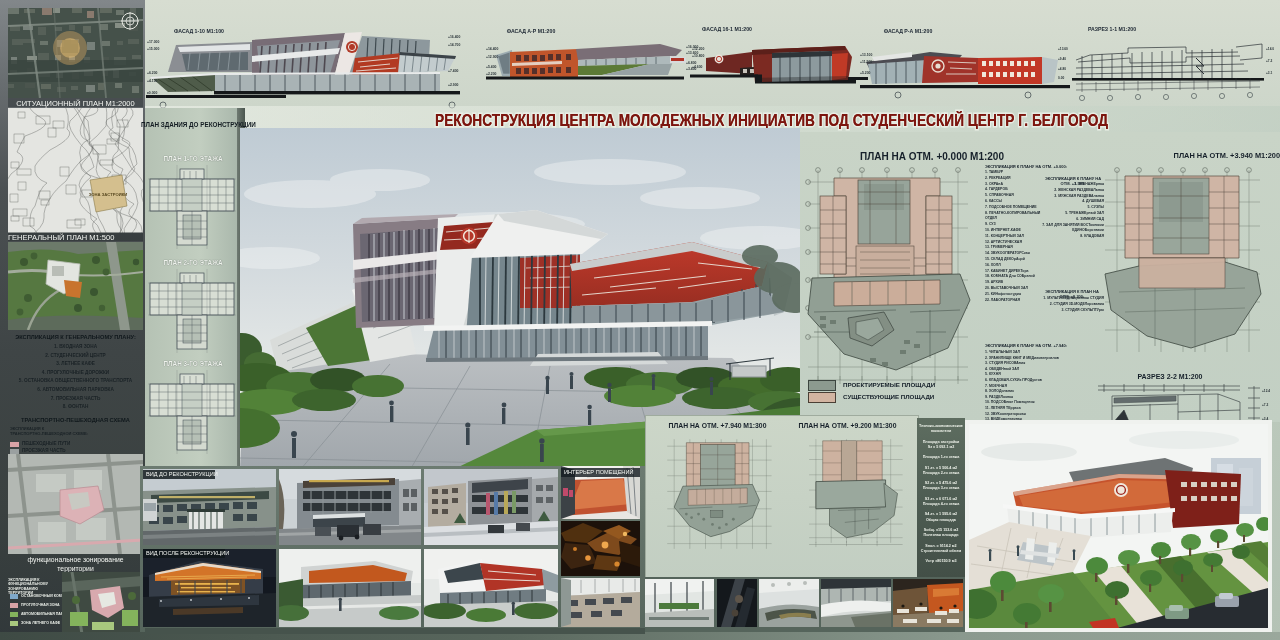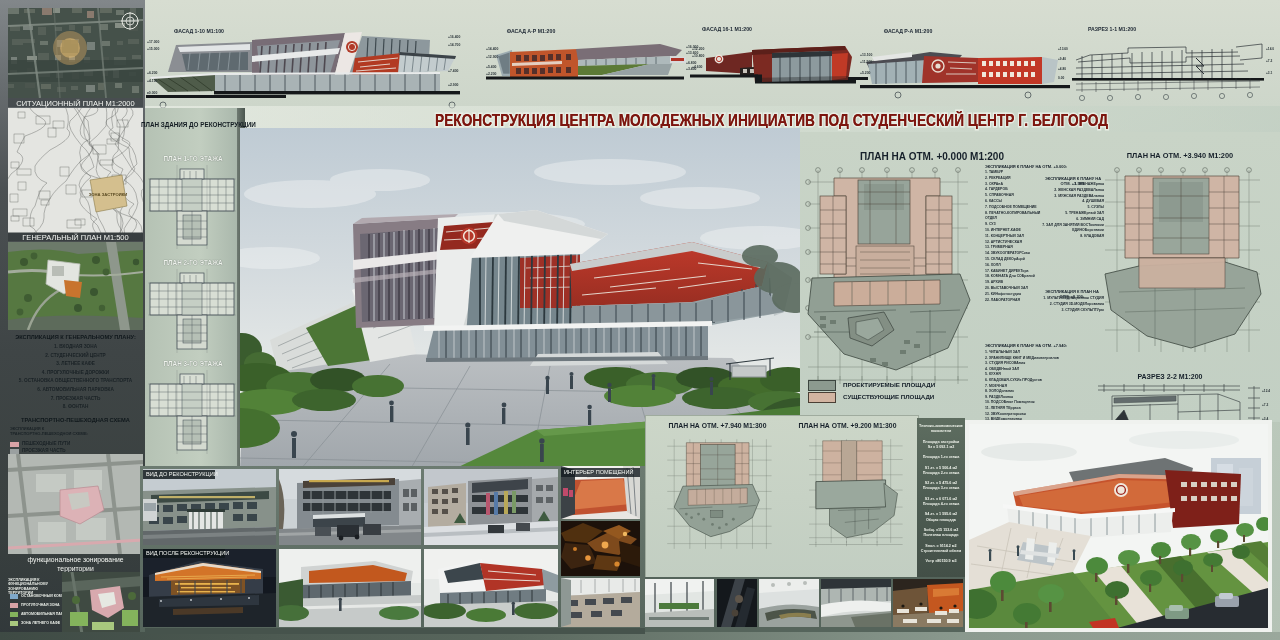--- a/index.html
+++ b/index.html
@@ -131,21 +131,21 @@
         <rect x="74" y="82" width="10" height="7"></rect>
         <rect x="45" y="13" width="11" height="7"></rect>
         <rect x="3" y="54" width="8" height="6"></rect>
         <rect x="33" y="92" width="8" height="5"></rect>
         <rect x="9" y="61" width="14" height="6"></rect>
       </g>
       <path d="M82 72 L114 67 L119 98 L88 104 Z" fill="#d4bf8e" stroke="#8a7a4a" stroke-width="0.6"></path>
       <text x="100" y="88" font-size="4.2" font-weight="bold" fill="#5a4a22" text-anchor="middle">ЗОНА ЗАСТРОЙКИ</text>
     </svg>
 <div class="abs" style="left:8px;top:232px;width:135px;height:9px;background:rgba(38,44,46,0.45);"></div>
-    <div class="abs wcap" style="left:8px;top:233px;width:135px;text-align:center;font-size:7.5px;">ГЕНЕРАЛЬНЫЙ ПЛАН М1:500</div>
+    <div class="abs wcap" style="left:8px;top:233px;width:135px;text-align:left;font-size:7.5px;">ГЕНЕРАЛЬНЫЙ ПЛАН М1:500</div>
 <svg class="abs" style="left:8px;top:242px;" width="135" height="88" viewBox="0 0 135 88">
  <rect width="135" height="88" fill="#567841"></rect>
  <path d="M0 10 Q40 4 70 12 L135 8 L135 0 L0 0 Z" fill="#6c7a6a"></path>
  <path d="M0 78 Q50 70 135 76 L135 88 L0 88 Z" fill="#5d6b5b"></path>
  <path d="M108 0 L122 88 L112 88 L98 0 Z" fill="#8e978c"></path>
  <path d="M0 30 Q30 26 58 32" stroke="#a3ac9c" stroke-width="3" fill="none"></path>
       <path d="M58 32 Q90 36 135 30" stroke="#a3ac9c" stroke-width="2" fill="none"></path>
  <path d="M20 88 Q30 60 52 48" stroke="#9aa393" stroke-width="2.5" fill="none"></path>
  <path d="M40 18 L72 22 L70 44 L56 52 L38 42 Z" fill="#e3e5e0" stroke="#b8bcb4" stroke-width="0.8"></path>
  <path d="M56 38 L74 40 L72 56 L58 54 Z" fill="#c8742e"></path>
@@ -794,21 +794,21 @@
   <path d="M300 316 l3.8 0 l0 18 l-3.8 0 Z"></path>
         <circle cx="301.9" cy="313" r="2.7"></circle>
  </g>
  <g stroke="#2c363c" stroke-width="1.1" fill="none">
   <path d="M486 236 L534 230 M490 236 L490 252 M530 230 L530 248"></path>
   <rect x="492" y="238" width="34" height="11" fill="#c5c9c9" stroke="#8e9598"></rect>
  </g>
 </svg>
 
 <div class="abs cap" style="left:800px;top:151px;width:200px;text-align:center;font-size:10px;margin-left:32px;">ПЛАН НА ОТМ. +0.000 М1:200</div>
-<div class="abs cap" style="left:1080px;top:151px;width:200px;text-align:center;font-size:7.4px;">ПЛАН НА ОТМ. +3.940 М1:200</div>
+<div class="abs cap" style="left:1080px;top:151px;width:200px;text-align:right;font-size:7.4px;">ПЛАН НА ОТМ. +3.940 М1:200</div>
 <svg class="abs" style="left:800px;top:162px;" width="175" height="225" viewBox="0 0 175 225">
  <g stroke="#5c645c" stroke-width="0.4" opacity="0.9">
   <path d="M8 20 L168 20 M8 42 L168 42 M8 66 L168 66 M8 90 L168 90 M8 118 L168 118 M8 146 L168 146 M8 175 L168 175 M8 205 L168 205"></path>
   <path d="M18 8 L18 218 M40 8 L40 218 M62 8 L62 218 M87 8 L87 218 M112 8 L112 218 M135 8 L135 218 M158 8 L158 218"></path>
  </g>
  <g fill="none" stroke="#4a524a" stroke-width="0.5">
   <circle cx="18" cy="8" r="2.4"></circle>
         <circle cx="40" cy="8" r="2.4"></circle>
         <circle cx="62" cy="8" r="2.4"></circle>
         <circle cx="87" cy="8" r="2.4"></circle>

